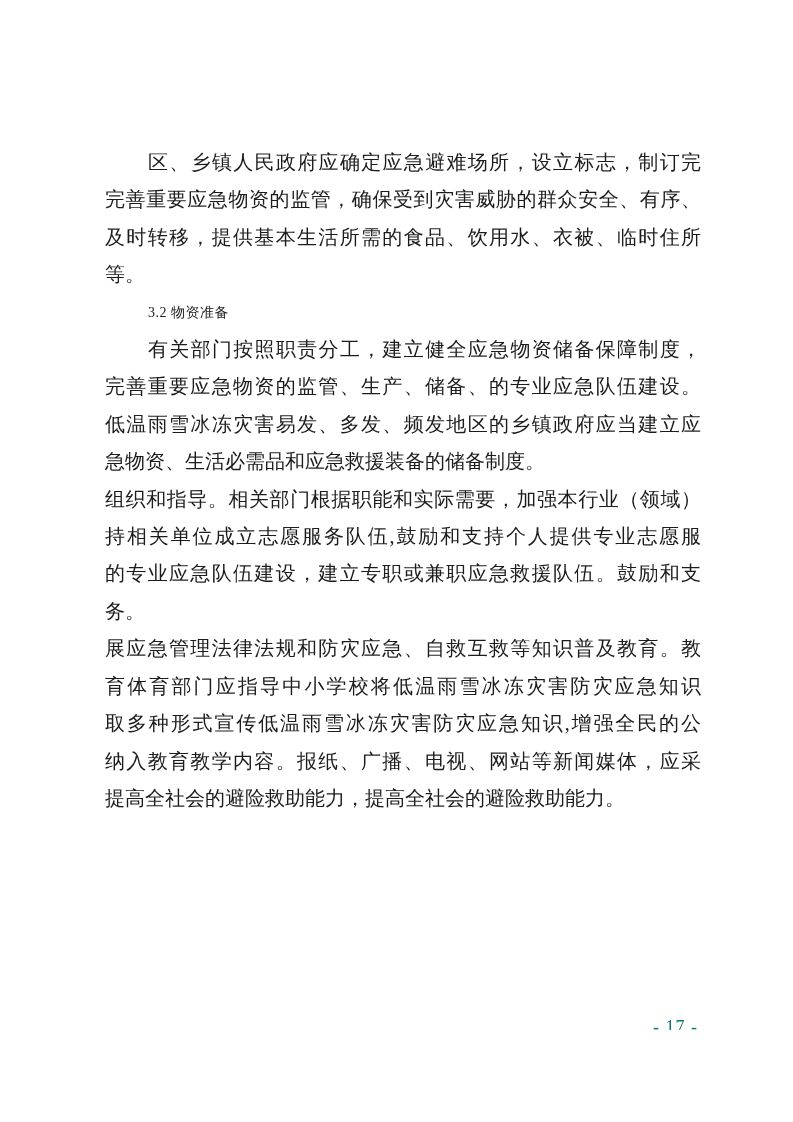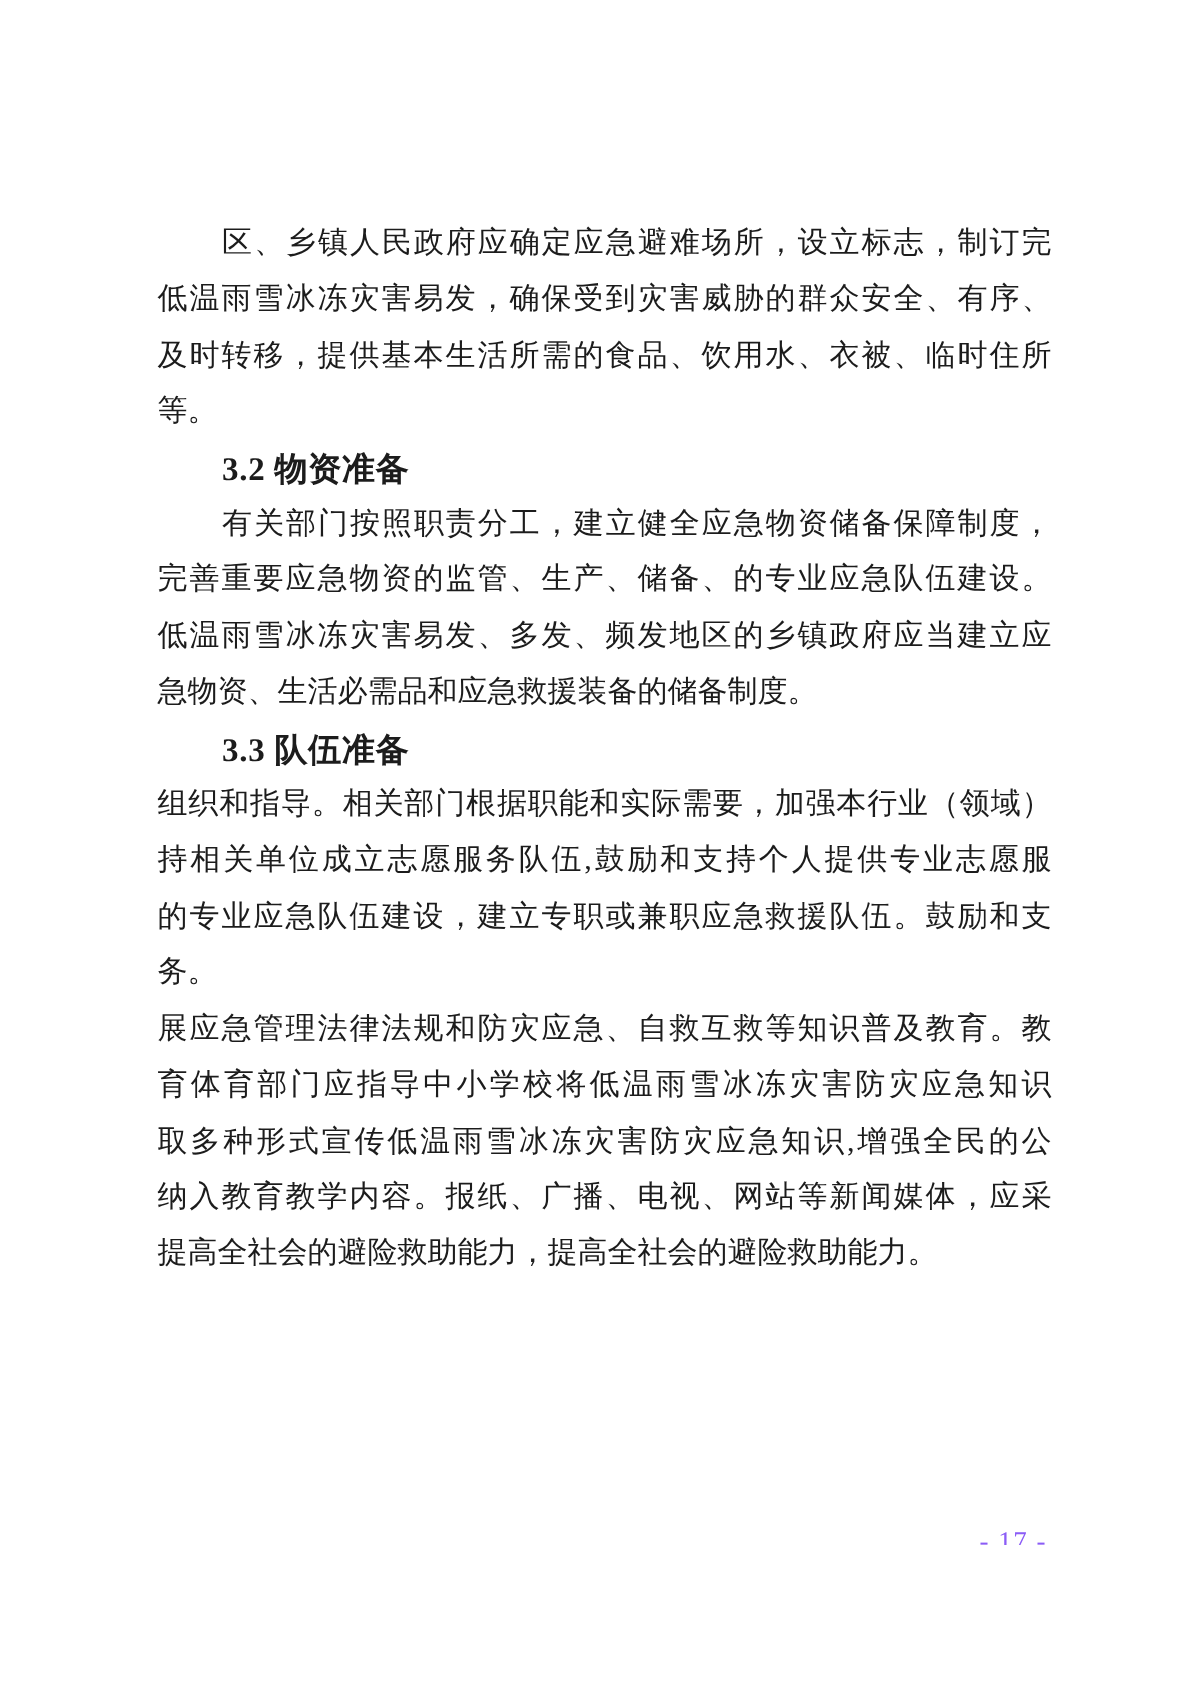--- a/index.html
+++ b/index.html
@@ -28,50 +28,49 @@
     text-align: justify;
     white-space: normal;
   }
   .line.stretch {
     text-align-last: justify;
   }
   .line.first {
     text-indent: 43px;
   }
   .heading {
-    font-weight: bold;
+    font-weight: normal;
     padding-left: 43px;
-    font-size: 22px;
+    font-size: 14px;
     letter-spacing: 0.5px;
   }
   .footer {
     position: absolute;
     top: 1017px;
     right: 95px;
     font-size: 18px;
     letter-spacing: 1px;
-    color: #8b5cf6;
+    color: #0f766e;
     font-family: Liberation Serif, serif;
   }
 </style>
 </head>
 <body>
 
 <div class="page">
   <div class="content">
       <div class="line first stretch">区、乡镇人民政府应确定应急避难场所，设立标志，制订完</div>
-      <div class="line stretch">低温雨雪冰冻灾害易发，确保受到灾害威胁的群众安全、有序、</div>
+      <div class="line stretch">完善重要应急物资的监管，确保受到灾害威胁的群众安全、有序、</div>
       <div class="line stretch">及时转移，提供基本生活所需的食品、饮用水、衣被、临时住所</div>
       <div class="line">等。</div>
       <div class="heading">3.2 物资准备</div>
       <div class="line first stretch">有关部门按照职责分工，建立健全应急物资储备保障制度，</div>
       <div class="line stretch">完善重要应急物资的监管、生产、储备、的专业应急队伍建设。</div>
       <div class="line stretch">低温雨雪冰冻灾害易发、多发、频发地区的乡镇政府应当建立应</div>
       <div class="line">急物资、生活必需品和应急救援装备的储备制度。</div>
-      <div class="heading">3.3 队伍准备</div>
       <div class="line stretch">组织和指导。相关部门根据职能和实际需要，加强本行业（领域）</div>
       <div class="line stretch">持相关单位成立志愿服务队伍,鼓励和支持个人提供专业志愿服</div>
       <div class="line stretch">的专业应急队伍建设，建立专职或兼职应急救援队伍。鼓励和支</div>
       <div class="line">务。</div>
       <div class="line stretch">展应急管理法律法规和防灾应急、自救互救等知识普及教育。教</div>
       <div class="line stretch">育体育部门应指导中小学校将低温雨雪冰冻灾害防灾应急知识</div>
       <div class="line stretch">取多种形式宣传低温雨雪冰冻灾害防灾应急知识,增强全民的公</div>
       <div class="line stretch">纳入教育教学内容。报纸、广播、电视、网站等新闻媒体，应采</div>
       <div class="line">提高全社会的避险救助能力，提高全社会的避险救助能力。</div>
     </div>

